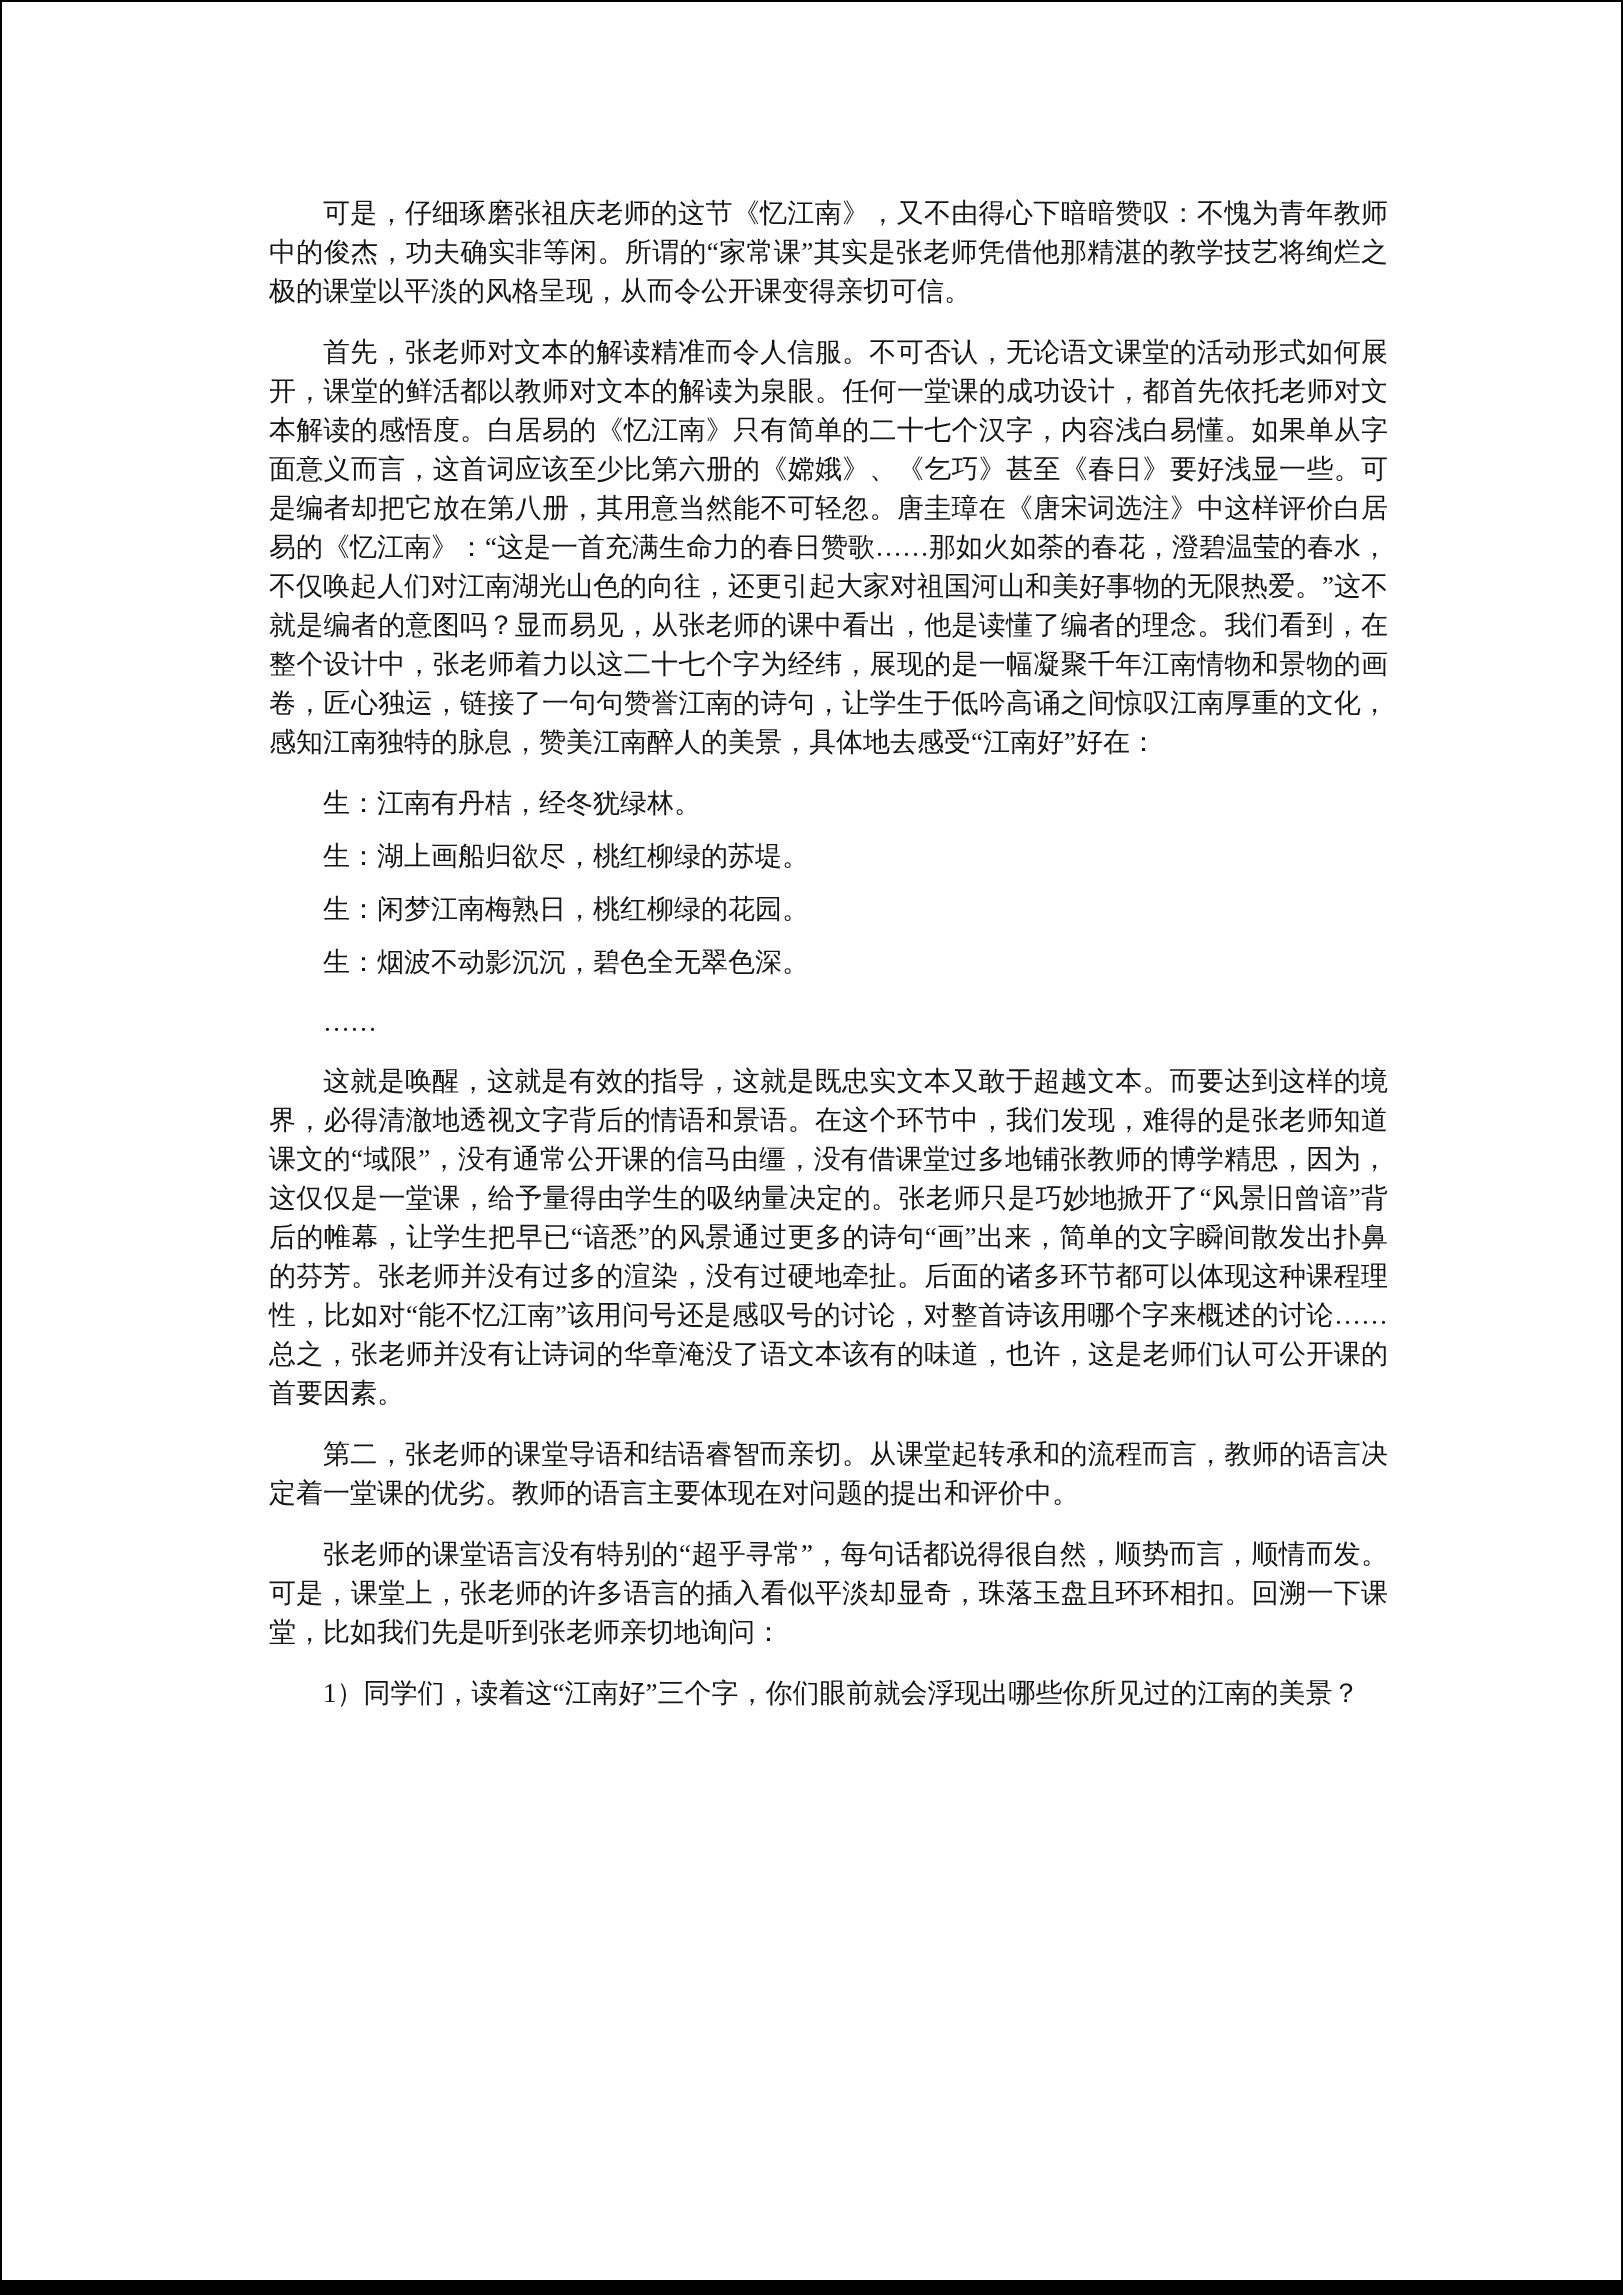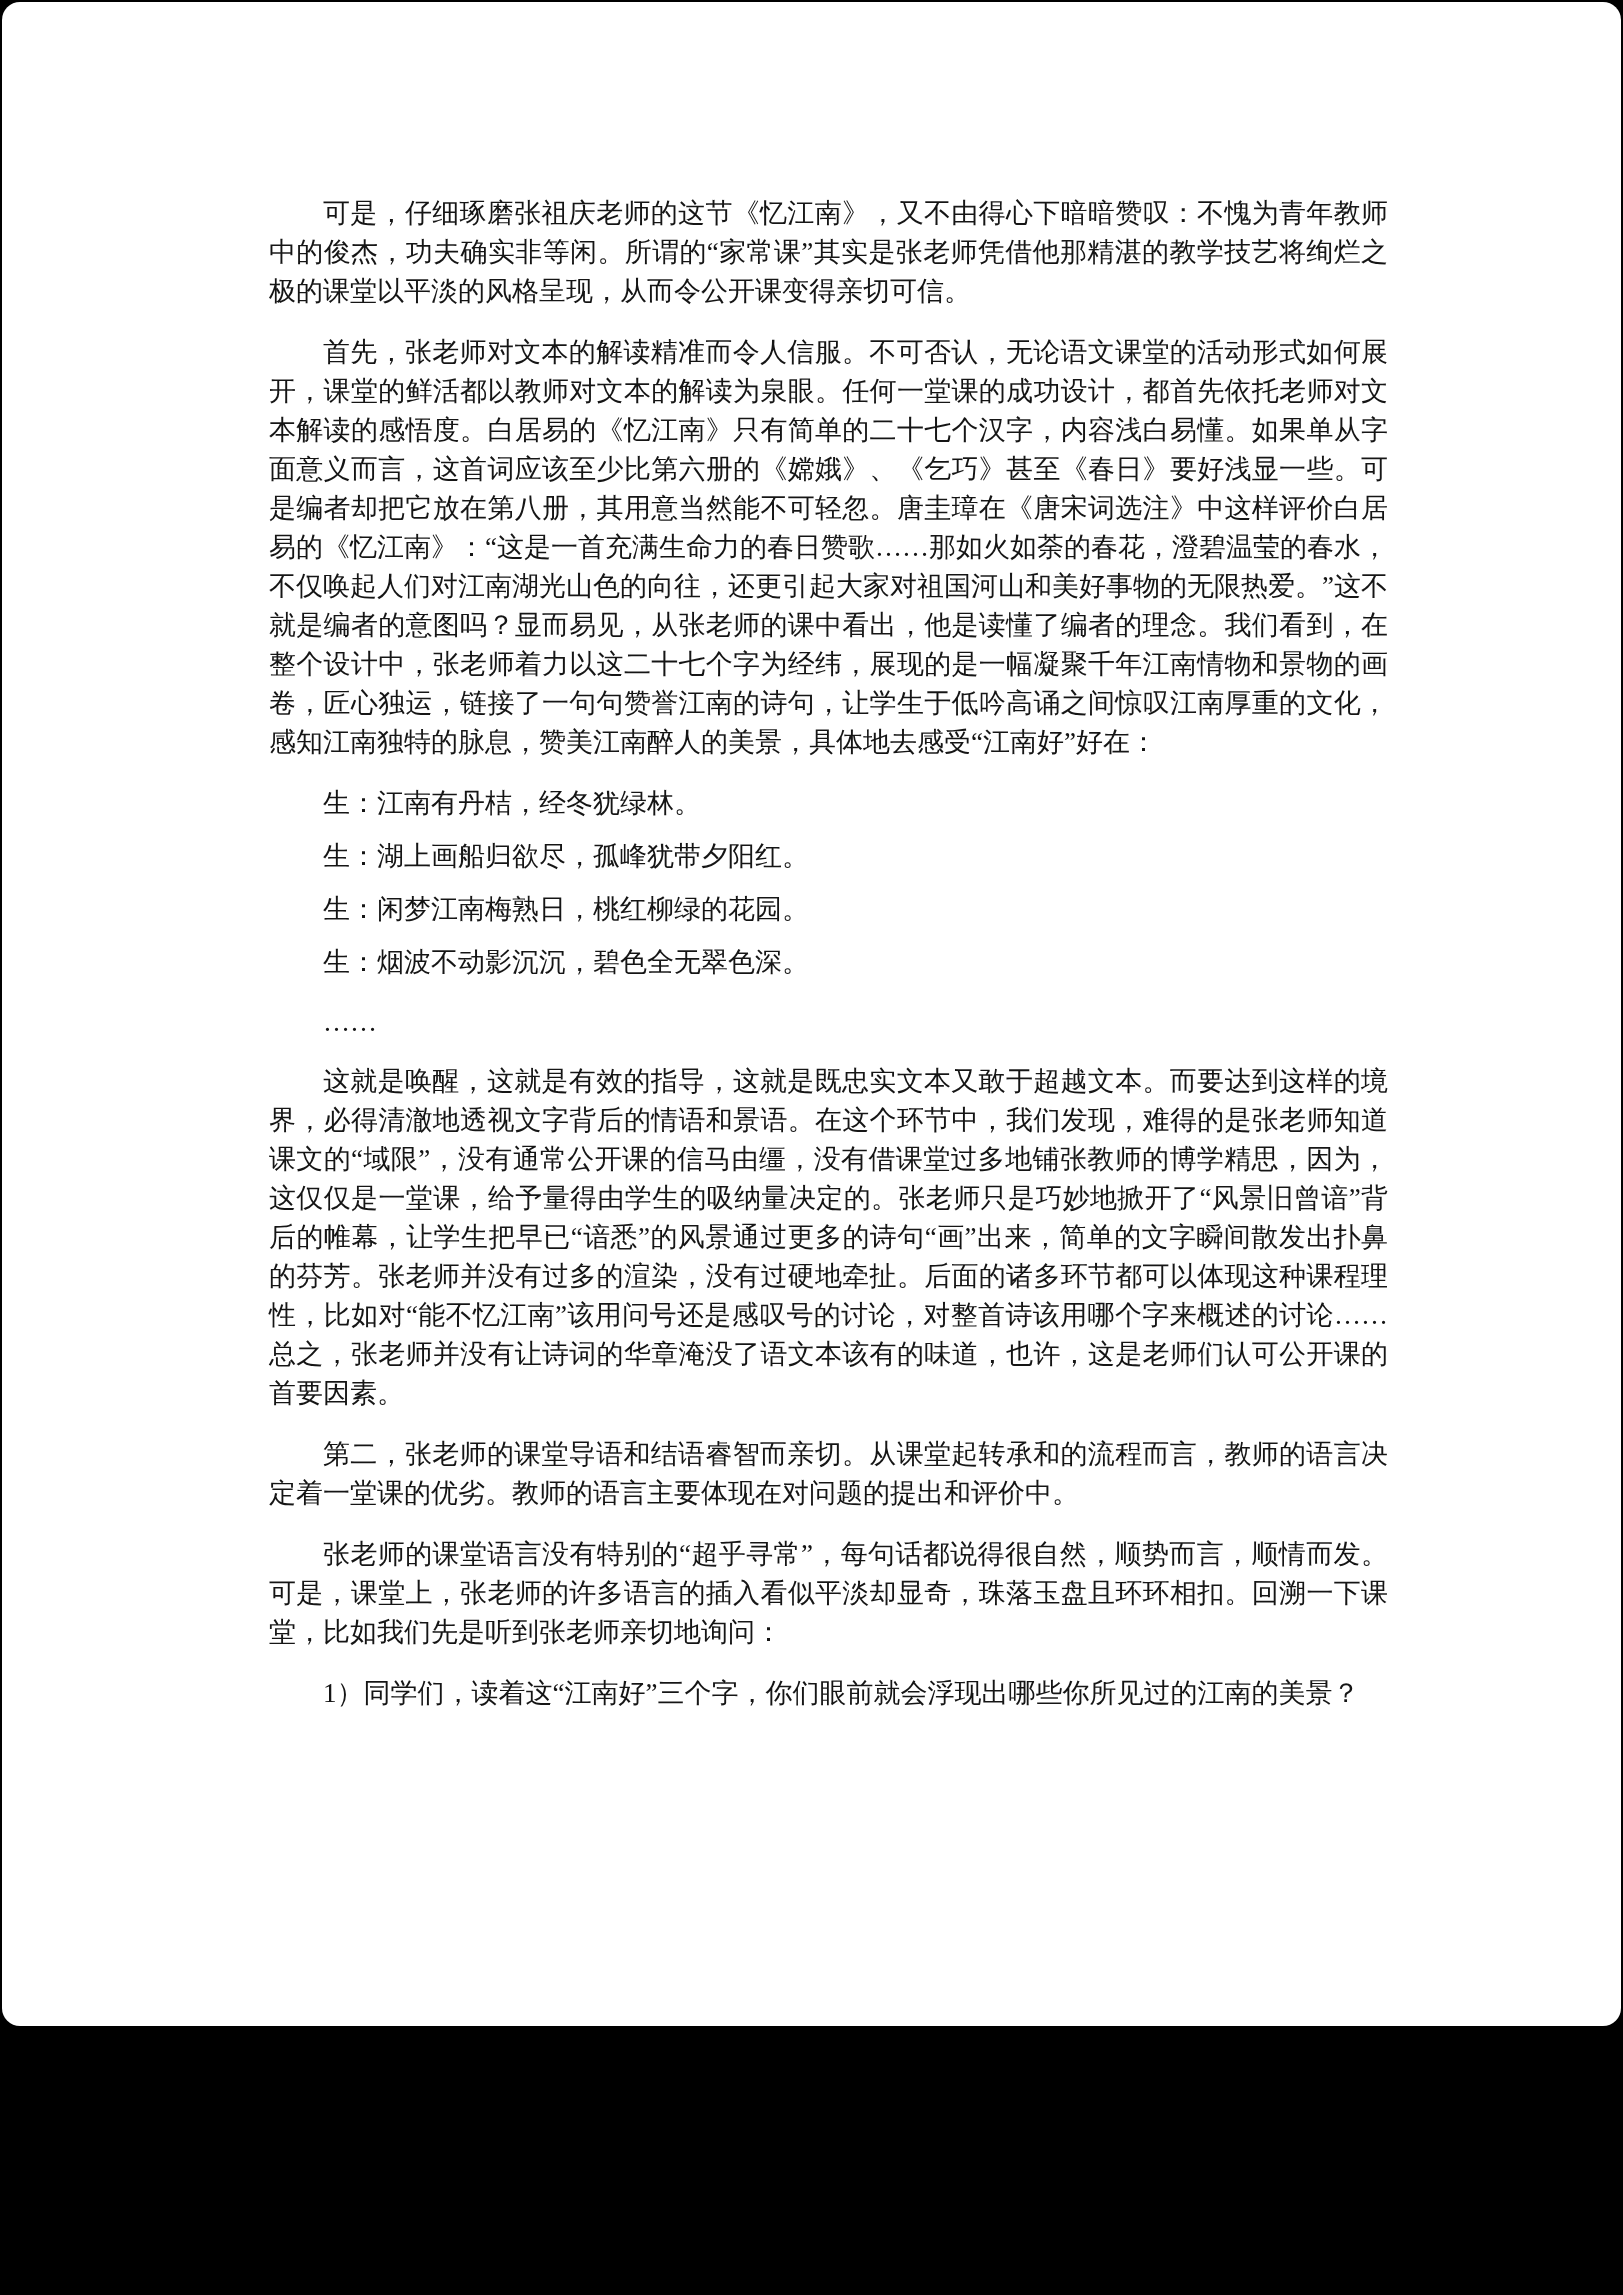--- a/index.html
+++ b/index.html
@@ -11,23 +11,22 @@
     height: 2295px;
     background: #000000;
     position: relative;
     overflow: hidden;
   }
   .page {
     position: absolute;
     left: 2px;
     top: 2px;
     width: 1619px;
-    height: 2024px;
+    height: 2278px;
     background: #ffffff;
-    border-radius: 18px;
   }
   .content {
     position: absolute;
     left: 267px;
     top: 192px;
     width: 1119px;
     font-family: "Liberation Serif", "DejaVu Serif", serif;
     font-size: 27px;
     line-height: 39px;
     color: #151515;
@@ -47,21 +46,21 @@
   }
 </style>
 </head>
 <body>
 
 <div class="page">
   <div class="content">
     <p class="body">可是，仔细琢磨张祖庆老师的这节《忆江南》，又不由得心下暗暗赞叹：不愧为青年教师中的俊杰，功夫确实非等闲。所谓的“家常课”其实是张老师凭借他那精湛的教学技艺将绚烂之极的课堂以平淡的风格呈现，从而令公开课变得亲切可信。</p>
     <p class="body">首先，张老师对文本的解读精准而令人信服。不可否认，无论语文课堂的活动形式如何展开，课堂的鲜活都以教师对文本的解读为泉眼。任何一堂课的成功设计，都首先依托老师对文本解读的感悟度。白居易的《忆江南》只有简单的二十七个汉字，内容浅白易懂。如果单从字面意义而言，这首词应该至少比第六册的《嫦娥》、《乞巧》甚至《春日》要好浅显一些。可是编者却把它放在第八册，其用意当然能不可轻忽。唐圭璋在《唐宋词选注》中这样评价白居易的《忆江南》：“这是一首充满生命力的春日赞歌……那如火如荼的春花，澄碧温莹的春水，不仅唤起人们对江南湖光山色的向往，还更引起大家对祖国河山和美好事物的无限热爱。”这不就是编者的意图吗？显而易见，从张老师的课中看出，他是读懂了编者的理念。我们看到，在整个设计中，张老师着力以这二十七个字为经纬，展现的是一幅凝聚千年江南情物和景物的画卷，匠心独运，链接了一句句赞誉江南的诗句，让学生于低吟高诵之间惊叹江南厚重的文化，感知江南独特的脉息，赞美江南醉人的美景，具体地去感受“江南好”好在：</p>
     <p class="quote">生：江南有丹桔，经冬犹绿林。</p>
-    <p class="quote">生：湖上画船归欲尽，孤峰犹带夕阳红。</p>
+    <p class="quote">生：湖上画船归欲尽，桃红柳绿的苏堤。</p>
     <p class="quote">生：闲梦江南梅熟日，桃红柳绿的花园。</p>
     <p class="quote">生：烟波不动影沉沉，碧色全无翠色深。</p>
     <p class="ellipsis">……</p>
     <p class="body">这就是唤醒，这就是有效的指导，这就是既忠实文本又敢于超越文本。而要达到这样的境界，必得清澈地透视文字背后的情语和景语。在这个环节中，我们发现，难得的是张老师知道课文的“域限”，没有通常公开课的信马由缰，没有借课堂过多地铺张教师的博学精思，因为，这仅仅是一堂课，给予量得由学生的吸纳量决定的。张老师只是巧妙地掀开了“风景旧曾谙”背后的帷幕，让学生把早已“谙悉”的风景通过更多的诗句“画”出来，简单的文字瞬间散发出扑鼻的芬芳。张老师并没有过多的渲染，没有过硬地牵扯。后面的诸多环节都可以体现这种课程理性，比如对“能不忆江南”该用问号还是感叹号的讨论，对整首诗该用哪个字来概述的讨论……总之，张老师并没有让诗词的华章淹没了语文本该有的味道，也许，这是老师们认可公开课的首要因素。</p>
     <p class="body">第二，张老师的课堂导语和结语睿智而亲切。从课堂起转承和的流程而言，教师的语言决定着一堂课的优劣。教师的语言主要体现在对问题的提出和评价中。</p>
     <p class="body">张老师的课堂语言没有特别的“超乎寻常”，每句话都说得很自然，顺势而言，顺情而发。可是，课堂上，张老师的许多语言的插入看似平淡却显奇，珠落玉盘且环环相扣。回溯一下课堂，比如我们先是听到张老师亲切地询问：</p>
     <p class="body">1）同学们，读着这“江南好”三个字，你们眼前就会浮现出哪些你所见过的江南的美景？</p>
   </div>
 </div>
 

